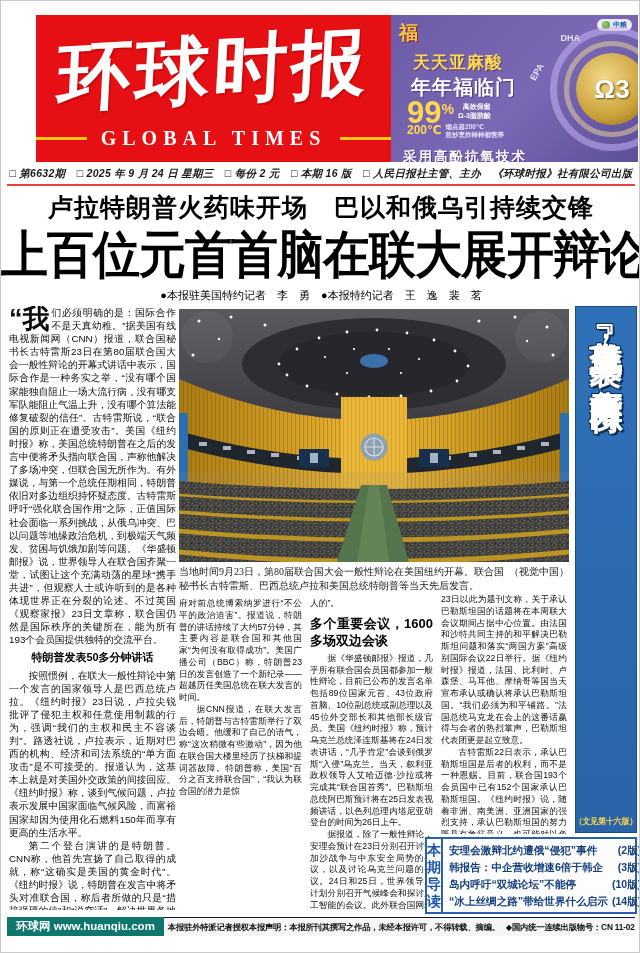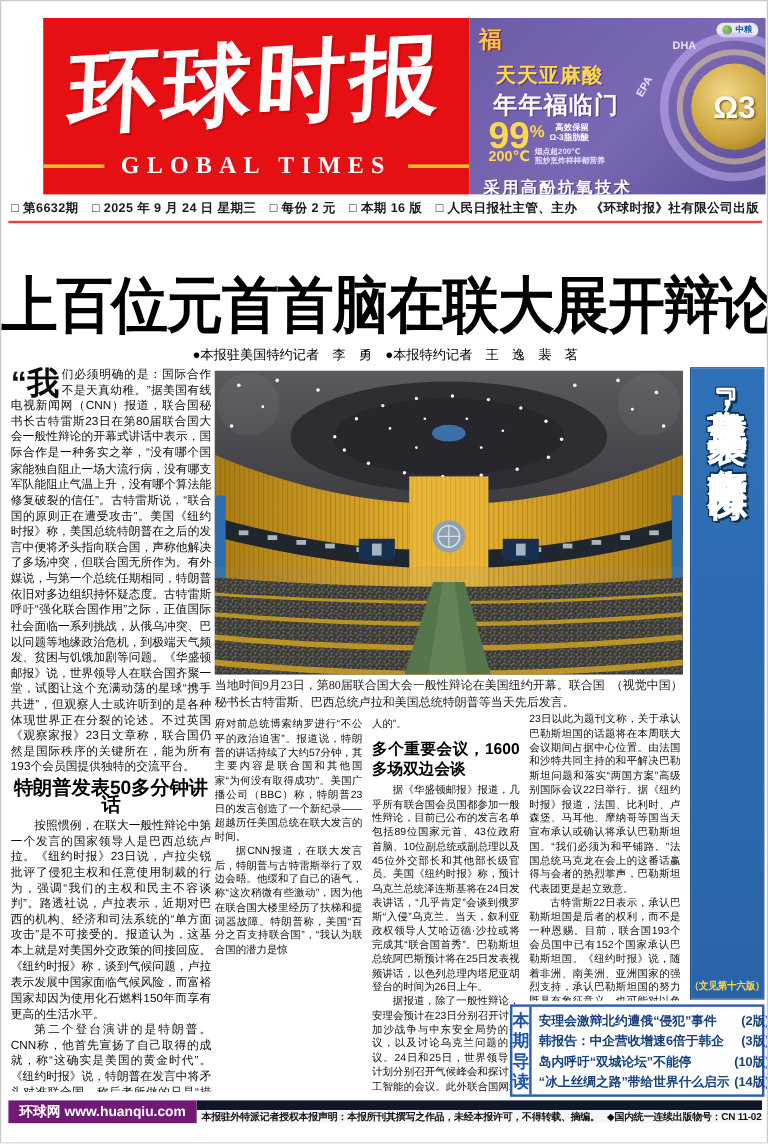--- a/index.html
+++ b/index.html
@@ -37,36 +37,36 @@
   .bottle .label{position:absolute;left:2px;top:52px;width:38px;height:30px;background:linear-gradient(#7d6cb5,#5d4f9a);display:flex;align-items:center;justify-content:center;font-size:8.5px;font-weight:900;color:#fff;letter-spacing:.5px;border-top:2px solid #e7d9a0;border-bottom:2px solid #e7d9a0;}
   .ring-wrap{position:absolute;right:-36px;top:12px;width:124px;height:124px;}
   .ring1{position:absolute;inset:0;border-radius:50%;border:7px solid rgba(196,176,240,.55);}
   .ring2{position:absolute;inset:14px;border-radius:50%;border:5px solid rgba(240,220,150,.5);}
   .ringC{position:absolute;inset:26px;border-radius:50%;background:radial-gradient(circle at 40% 35%,#f3d98a,#caa23a 60%,#8a6a1a);display:flex;align-items:center;justify-content:center;font-size:26px;font-weight:900;color:#fff;text-shadow:1px 1px 2px #6a4a08;}
   .ring-dha{position:absolute;right:58px;top:18px;font-size:9px;font-weight:bold;color:#e8e0f8;}
   .ring-epa{position:absolute;right:92px;top:52px;font-size:9px;font-weight:bold;color:#e8e0f8;transform:rotate(-60deg);}
 
   
   .info-line{position:absolute;left:0;top:166px;width:640px;text-align:center;font-size:10.5px;color:#1a1a1a;font-weight:bold;letter-spacing:.3px;}
-  .info-line span{margin:0 4px;}
+  .info-line span{margin:0 4px;font-style:italic;}
   .red-rule{position:absolute;left:6px;top:183px;width:628px;height:2px;background:#e8423a;}
 
   
   .kicker{position:absolute;left:0;top:190px;width:640px;text-align:center;font-size:25px;font-weight:900;letter-spacing:1px;color:#000;}
   .headline{position:absolute;left:0;top:220px;width:640px;text-align:center;font-size:47px;font-weight:900;color:#000;letter-spacing:-1px;transform:scaleY(1.08);transform-origin:top;white-space:nowrap;}
   .byline{position:absolute;left:0;top:287px;width:640px;text-align:center;font-size:11px;color:#000;font-weight:normal;}
 
   
   .content{position:absolute;left:0;top:305px;width:640px;height:608px;}
   .bodytext{font-size:9.8px;line-height:13.1px;text-align:justify;color:#0d0d0d;}
   .bodytext p{margin:0;text-indent:2em;}
   .bodytext p.noindent{text-indent:0;}
   .col1{position:absolute;left:8px;top:0;width:167px;height:604px;overflow:hidden;}
   .lead-quote{float:left;font-size:27px;line-height:26px;font-weight:900;margin-right:2px;}
-  .subhead{font-size:16px;font-weight:900;text-align:center;margin:5px 0 4px;color:#000;text-indent:0;}
+  .subhead{font-size:11px;font-weight:900;text-align:center;margin:5px 0 4px;color:#000;text-indent:0;}
   .subhead2{font-size:13px;font-weight:900;margin:5px 0 4px;color:#000;line-height:17px;}
   .smallcols{font-size:8.7px;line-height:11.75px;}
   .col2{position:absolute;left:178px;top:292px;width:123px;height:312px;overflow:hidden;}
   .col3{position:absolute;left:309px;top:292px;width:123px;height:312px;overflow:hidden;}
   .col4{position:absolute;left:440px;top:288px;width:126px;height:240px;overflow:hidden;}
 
   
   .photo{position:absolute;left:178px;top:3px;width:390px;height:253px;background:#333;}
   .photo svg{display:block;}
   .caption{position:absolute;left:178px;top:259px;width:390px;font-size:10px;line-height:14px;color:#1a1a1a;font-family:"Liberation Serif","DejaVu Serif",serif;}
@@ -79,22 +79,22 @@
 
   
   .digest{position:absolute;left:424px;top:531px;width:212px;height:77px;border:2px solid #2a5fae;box-sizing:border-box;display:flex;background:#fdfdfd;}
   .digest .label{width:21px;border-right:2px solid #2a5fae;display:flex;flex-direction:column;align-items:center;justify-content:center;gap:1px;color:#1c55a8;font-size:14px;font-weight:900;line-height:16px;}
   .digest .items{flex:1;padding:3px 5px 2px 6px;display:flex;flex-direction:column;justify-content:space-around;}
   .digest .row{display:flex;justify-content:space-between;align-items:baseline;color:#16407c;font-weight:bold;font-size:10.6px;white-space:nowrap;}
   .digest .row .pg{margin-left:4px;}
 
   
   .footer{position:absolute;left:6px;top:916px;width:628px;height:19px;display:flex;}
-  .footer .site{background:#701a75;color:#fff;font-weight:bold;font-size:11.5px;display:flex;align-items:center;padding:0 9px;white-space:nowrap;}
-  .footer .decl{flex:1;background:#f6f6f6;border-top:8px solid #0f172a;display:flex;align-items:center;font-size:8.3px;font-weight:bold;color:#111;white-space:nowrap;overflow:hidden;padding:0 4px;letter-spacing:-.2px;}
+  .footer .site{background:#0f766e;color:#fff;font-weight:bold;font-size:11.5px;display:flex;align-items:center;padding:0 9px;white-space:nowrap;}
+  .footer .decl{flex:1;background:#f6f6f6;border-top:1px solid #0f172a;display:flex;align-items:center;font-size:8.3px;font-weight:bold;color:#111;white-space:nowrap;overflow:hidden;padding:0 4px;letter-spacing:-.2px;}
   .footer .decl span{margin-right:6px;}
 </style>
 </head>
 <body>
 
 <div class="page">
 
   <div class="mast-row">
     <div class="brand-box">
       <div class="brand-title">环球时报</div>
@@ -142,20 +142,21 @@
   <div class="info-line">
     <span>□ 第6632期</span>
     <span>□ 2025 年 9 月 24 日  星期三</span>
     <span>□ 每份 2 元</span>
     <span>□ 本期 16 版</span>
     <span>□ 人民日报社主管、主办</span>
     <span>《环球时报》社有限公司出版</span>
   </div>
   <div class="red-rule"></div>
 
+  <div class="kicker">卢拉特朗普火药味开场　巴以和俄乌引持续交锋</div>
   <div class="headline">上百位元首首脑在联大展开辩论</div>
   <div class="byline">●本报驻美国特约记者　李　勇　●本报特约记者　王　逸　裴　茗</div>
 
   <div class="content">
 
     <div class="col1 bodytext">
       <p class="noindent"><span class="lead-quote">“我</span><span>们必须明确的是：国际合作不是天真幼稚。”据美国有线电视新闻网（CNN）报道，联合国秘书长古特雷斯23日在第80届联合国大会一般性辩论的开幕式讲话中表示，国际合作是一种务实之举，“没有哪个国家能独自阻止一场大流行病，没有哪支军队能阻止气温上升，没有哪个算法能修复破裂的信任”。古特雷斯说，“联合国的原则正在遭受攻击”。美国《纽约时报》称，美国总统特朗普在之后的发言中便将矛头指向联合国，声称他解决了多场冲突，但联合国无所作为。有外媒说，与第一个总统任期相同，特朗普依旧对多边组织持怀疑态度。古特雷斯呼吁“强化联合国作用”之际，正值国际社会面临一系列挑战，从俄乌冲突、巴以问题等地缘政治危机，到极端天气频发、贫困与饥饿加剧等问题。《华盛顿邮报》说，世界领导人在联合国齐聚一堂，试图让这个充满动荡的星球“携手共进”，但观察人士或许听到的是各种体现世界正在分裂的论述。不过英国《观察家报》23日文章称，联合国仍然是国际秩序的关键所在，能为所有193个会员国提供独特的交流平台。</span></p>
       <div class="subhead">特朗普发表50多分钟讲话</div>
       <p>按照惯例，在联大一般性辩论中第一个发言的国家领导人是巴西总统卢拉。《纽约时报》23日说，卢拉尖锐批评了侵犯主权和任意使用制裁的行为，强调“我们的主权和民主不容谈判”。路透社说，卢拉表示，近期对巴西的机构、经济和司法系统的“单方面攻击”是不可接受的。报道认为，这基本上就是对美国外交政策的间接回应。《纽约时报》称，谈到气候问题，卢拉表示发展中国家面临气候风险，而富裕国家却因为使用化石燃料150年而享有更高的生活水平。</p>
       <p>第二个登台演讲的是特朗普。CNN称，他首先宣扬了自己取得的成就，称“这确实是美国的黄金时代”。《纽约时报》说，特朗普在发言中将矛头对准联合国，称后者所做的只是“措辞强硬的信”和“说空话”，解决世界各地的冲突则不得不由他来做。之后，他还提到伊朗核问题、俄乌冲突、加沙战争、非法移民问题、气候变化等。《纽约时报》称，特朗普的讲话逐渐变成一系列漫无边际的抱怨，包括对伦敦市长提出了批评。他还指责巴西政</p>

